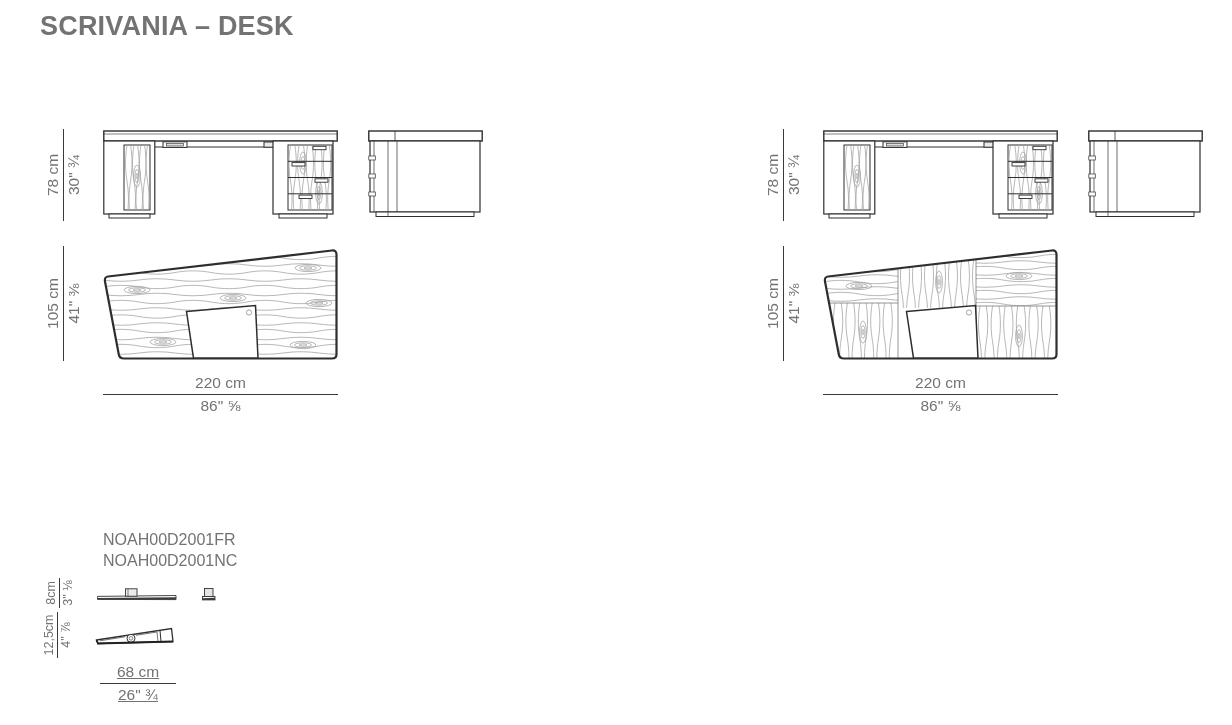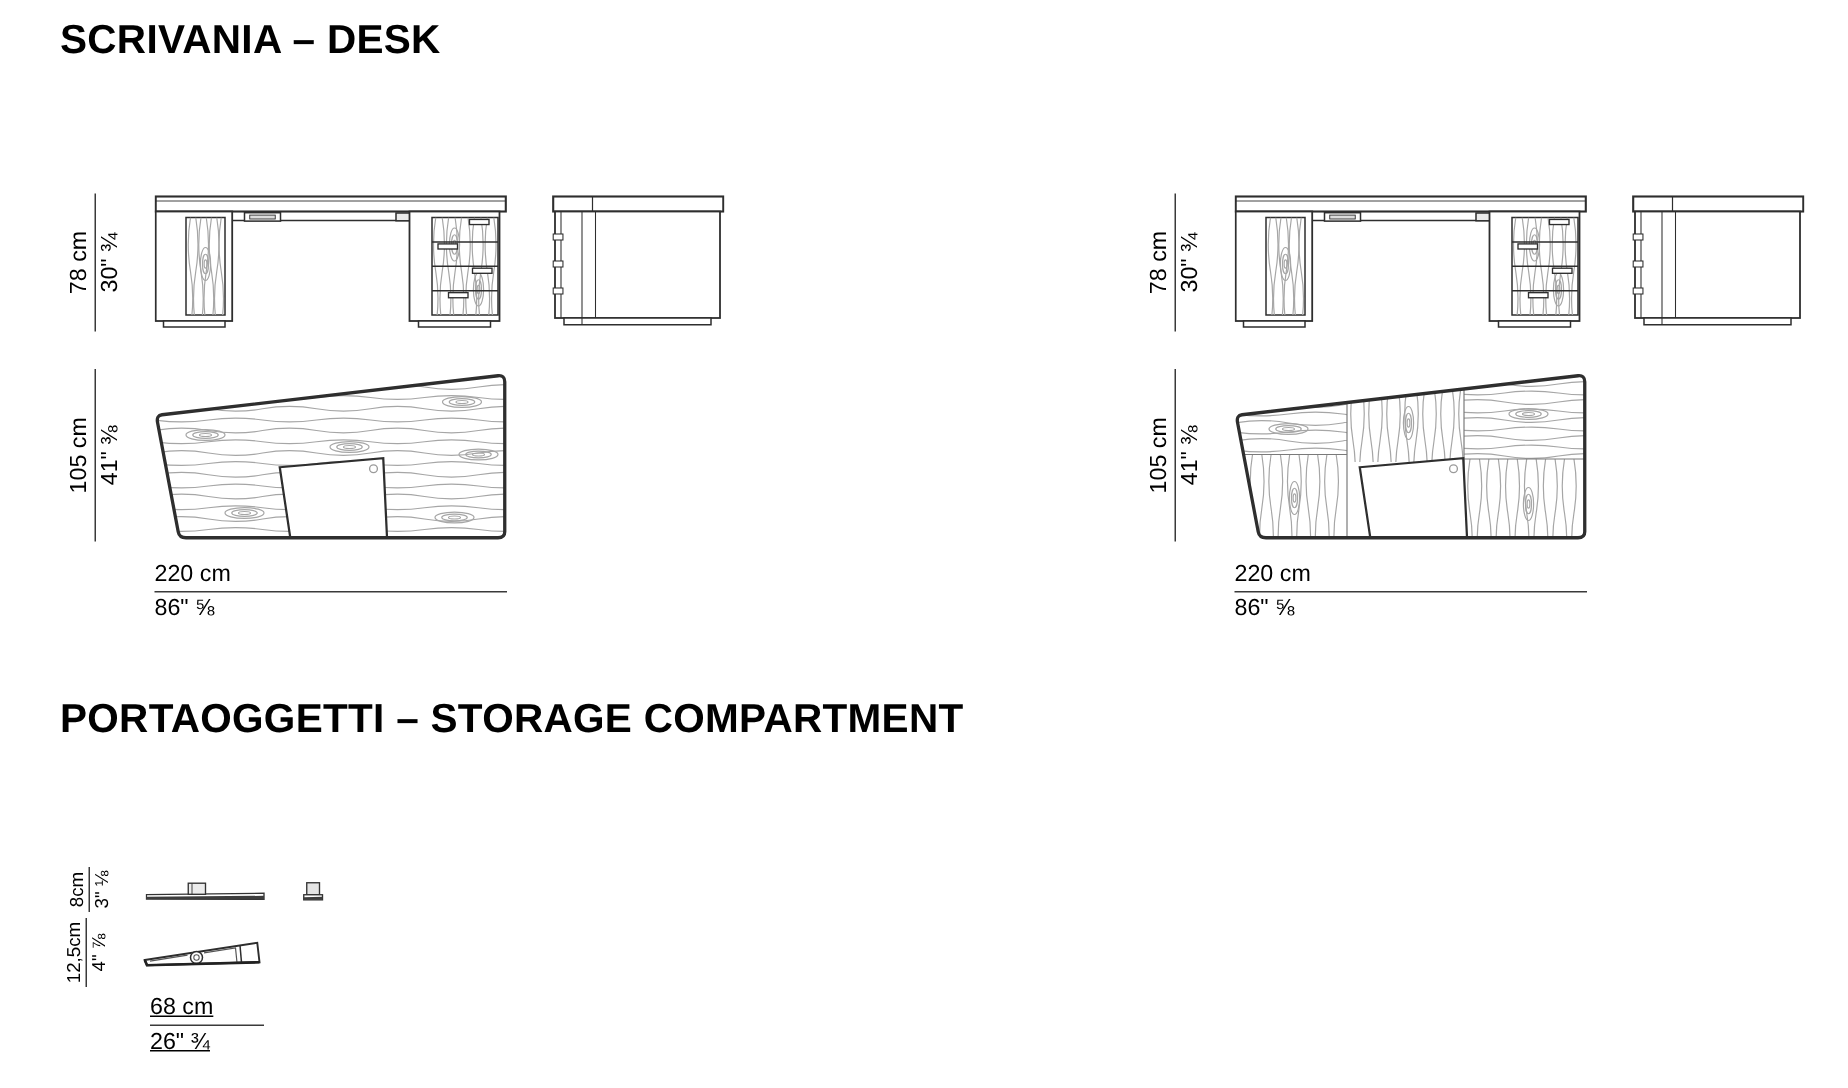--- a/index.html
+++ b/index.html
@@ -1,31 +1,31 @@
 <!DOCTYPE html>
 <html><head>
 <meta charset="utf-8">
 <style>
   html,body{margin:0;padding:0;background:#fff;}
   .canvas{position:relative;width:1232px;height:725px;background:#fff;overflow:hidden;
-          font-family:"Liberation Sans","DejaVu Sans",sans-serif;color:#000000;}
+          font-family:"Liberation Sans","DejaVu Sans",sans-serif;color:#737373;}
   .abs{position:absolute;}
   .sec-title{font-size:27px;font-weight:700;letter-spacing:0.2px;margin:0;white-space:nowrap;}
   .codes{font-size:16px;line-height:21px;white-space:nowrap;}
   .codes div{white-space:nowrap;}
   
   .vdim{position:absolute;}
   .vdim-rot{transform:rotate(-90deg) translateX(-100%);transform-origin:0 0;
             display:flex;flex-direction:column;align-items:center;font-size:15.5px;}
   .vdim.small .vdim-rot{font-size:12.5px;}
   .vdim-cm{border-bottom:1px solid #3a3a3a;width:100%;text-align:center;
            padding-bottom:1px;white-space:nowrap;line-height:1.15;}
   .vdim-in{padding-top:1px;white-space:nowrap;line-height:1.15;}
   
-  .hdim{position:absolute;font-size:15.5px;}
+  .hdim{position:absolute;text-align:center;font-size:15.5px;}
   .hdim-cm{border-bottom:1px solid #3a3a3a;padding-bottom:2px;line-height:1.15;}
   .hdim-in{padding-top:2px;line-height:1.15;}
   svg.draw{position:absolute;overflow:visible;}
 </style>
 </head>
 <body>
 
 <svg width="0" height="0" style="position:absolute" aria-hidden="true">
   <defs>
     <path id="wavyH" fill="none" d="M0 0 C12 -2.2 24 -2.2 36 0 S60 2.2 72 0 S96 -2.2 108 0 S132 2.2 144 0 S168 -2.2 180 0 S204 2.2 216 0 S240 -2.2 252 0"></path>
@@ -320,22 +320,25 @@
   </div>
   <svg class="draw" style="left:823px;top:246px;" width="235" height="115">
       <use href="#sym-desk-top-b"></use>
     </svg>
 
   <div class="hdim" style="left:823px;top:374px;width:235px;">
     <div class="hdim-cm">220 cm</div>
     <div class="hdim-in">86" ⅝</div>
   </div>
 
-  <h1 class="sec-title abs" style="left:40px;top:464px;">PORTAOGGETTI – STORAGE COMPARTMENT</h1>
-
+
+  <div class="codes abs" style="left:103px;top:529px;">
+    <div>NOAH00D2001FR</div>
+    <div>NOAH00D2001NC</div>
+  </div>
 
   <div class="vdim small" style="left:44px;top:578px;width:34px;height:30px;">
     <div class="vdim-rot" style="width:30px;">
       <span class="vdim-cm">8cm</span>
       <span class="vdim-in">3" ⅛</span>
     </div>
   </div>
   <svg class="draw" style="left:97px;top:584px;" width="80" height="20">
       <use href="#sym-storage-front"></use>
     </svg>

